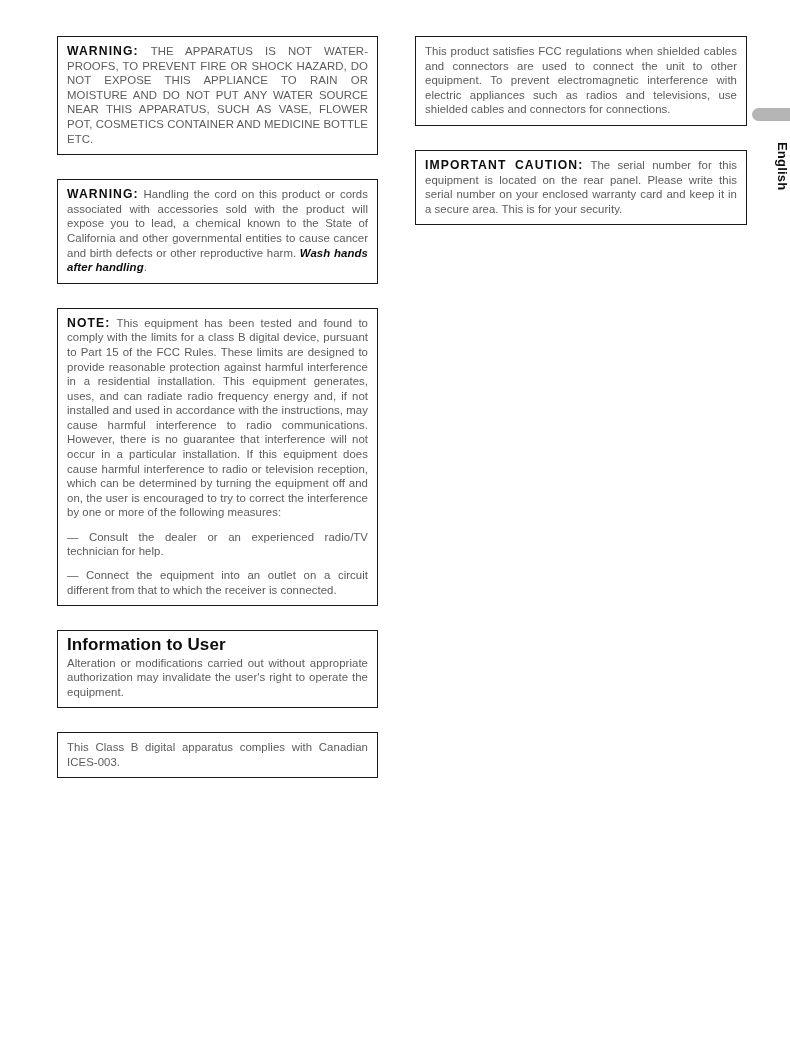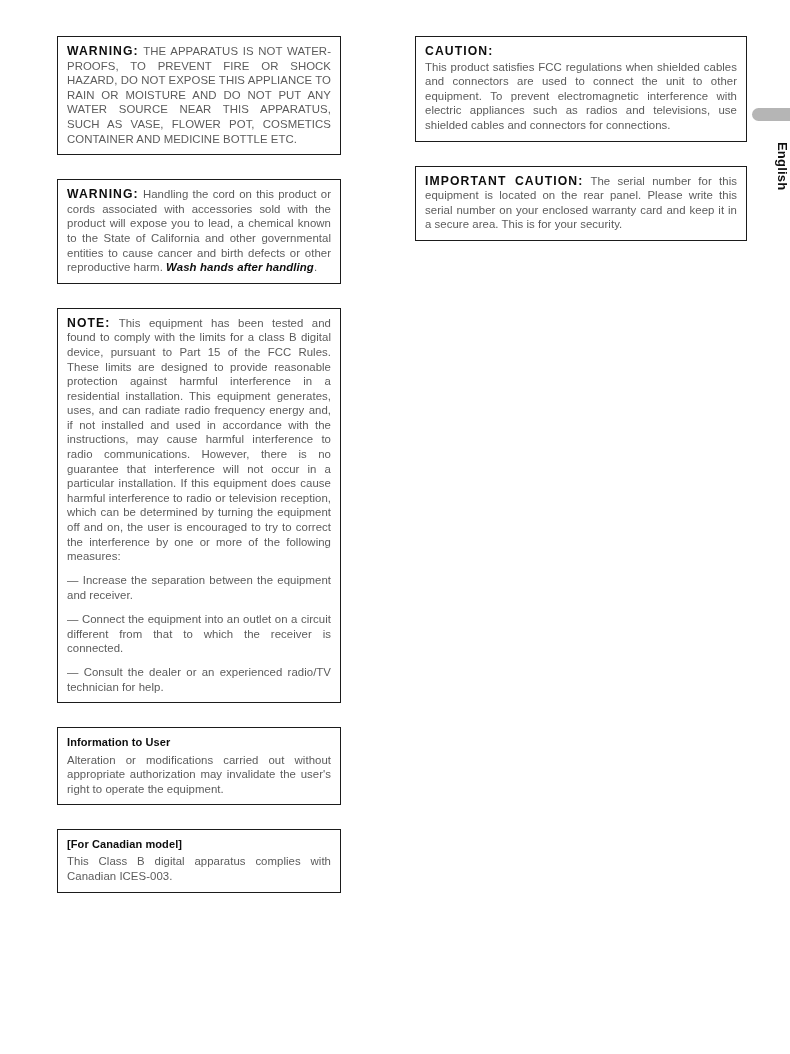--- a/index.html
+++ b/index.html
@@ -18,21 +18,21 @@
     position: absolute;
     inset: 0;
     background: #ffffff;
   }
 
   
   .col-left {
     position: absolute;
     left: 57px;
     top: 36px;
-    width: 284px;
+    width: 321px;
   }
   .col-right {
     position: absolute;
     left: 415px;
     top: 36px;
     width: 332px;
   }
 
   
   .box {
@@ -67,21 +67,21 @@
     font-weight: bold;
     color: #0d0d0d;
     letter-spacing: 1.1px;
     font-size: 12.2px;
     margin-bottom: 1px;
   }
   .hdr-small {
     display: block;
     font-weight: bold;
     color: #0d0d0d;
-    font-size: 11px;
+    font-size: 17px;
     letter-spacing: 0.1px;
     margin-bottom: 2.5px;
   }
   .emph {
     font-weight: bold;
     font-style: italic;
     color: #0d0d0d;
     letter-spacing: 0.1px;
   }
 
@@ -140,39 +140,38 @@
     <div class="box upper">
       <p><span class="hdr">WARNING:</span><span> THE APPARATUS IS NOT WATER-PROOFS, TO PREVENT FIRE OR SHOCK HAZARD, DO NOT EXPOSE THIS APPLIANCE TO RAIN OR MOISTURE AND DO NOT PUT ANY WATER SOURCE NEAR THIS APPARATUS, SUCH AS VASE, FLOWER POT, COSMETICS CONTAINER AND MEDICINE BOTTLE ETC.</span></p>
     </div>
 
     <div class="box">
       <p><span class="hdr">WARNING:</span><span> Handling the cord on this product or cords associated with accessories sold with the product will expose you to lead, a chemical known to the State of California and other governmental entities to cause cancer and birth defects or other reproductive harm. </span><span class="emph">Wash hands after handling</span><span>.</span></p>
     </div>
 
     <div class="box">
       <p><span class="hdr">NOTE:</span><span> This equipment has been tested and found to comply with the limits for a class B digital device, pursuant to Part 15 of the FCC Rules. These limits are designed to provide reasonable protection against harmful interference in a residential installation. This equipment generates, uses, and can radiate radio frequency energy and, if not installed and used in accordance with the instructions, may cause harmful interference to radio communications. However, there is no guarantee that interference will not occur in a particular installation. If this equipment does cause harmful interference to radio or television reception, which can be determined by turning the equipment off and on, the user is encouraged to try to correct the interference by one or more of the following measures:</span></p>
-      <p class="dash">— Increase the separation between the equipment and receiver.</p>
+      <p class="dash">— Consult the dealer or an experienced radio/TV technician for help.</p>
       <p class="dash">— Connect the equipment into an outlet on a circuit different from that to which the receiver is connected.</p>
-      <p class="dash">— Consult the dealer or an experienced radio/TV technician for help.</p>
     </div>
 
     <div class="box">
       <p><span class="hdr-small">Information to User</span><span>Alteration or modifications carried out without appropriate authorization may invalidate the user's right to operate the equipment.</span></p>
     </div>
 
     <div class="box">
-      <p><span class="hdr-small">[For Canadian model]</span><span>This Class B digital apparatus complies with Canadian ICES-003.</span></p>
+      <p><span>This Class B digital apparatus complies with Canadian ICES-003.</span></p>
     </div>
 
   </div>
 
   <div class="col-right">
 
     <div class="box">
-      <p><span class="hdr-block">CAUTION:</span><span>This product satisfies FCC regulations when shielded cables and connectors are used to connect the unit to other equipment. To prevent electromagnetic interference with electric appliances such as radios and televisions, use shielded cables and connectors for connections.</span></p>
+      <p><span>This product satisfies FCC regulations when shielded cables and connectors are used to connect the unit to other equipment. To prevent electromagnetic interference with electric appliances such as radios and televisions, use shielded cables and connectors for connections.</span></p>
     </div>
 
     <div class="box">
       <p><span class="hdr">IMPORTANT CAUTION:</span><span> The serial number for this equipment is located on the rear panel. Please write this serial number on your enclosed warranty card and keep it in a secure area. This is for your security.</span></p>
     </div>
 
 
   </div>
 
   <div class="lang-tab">

